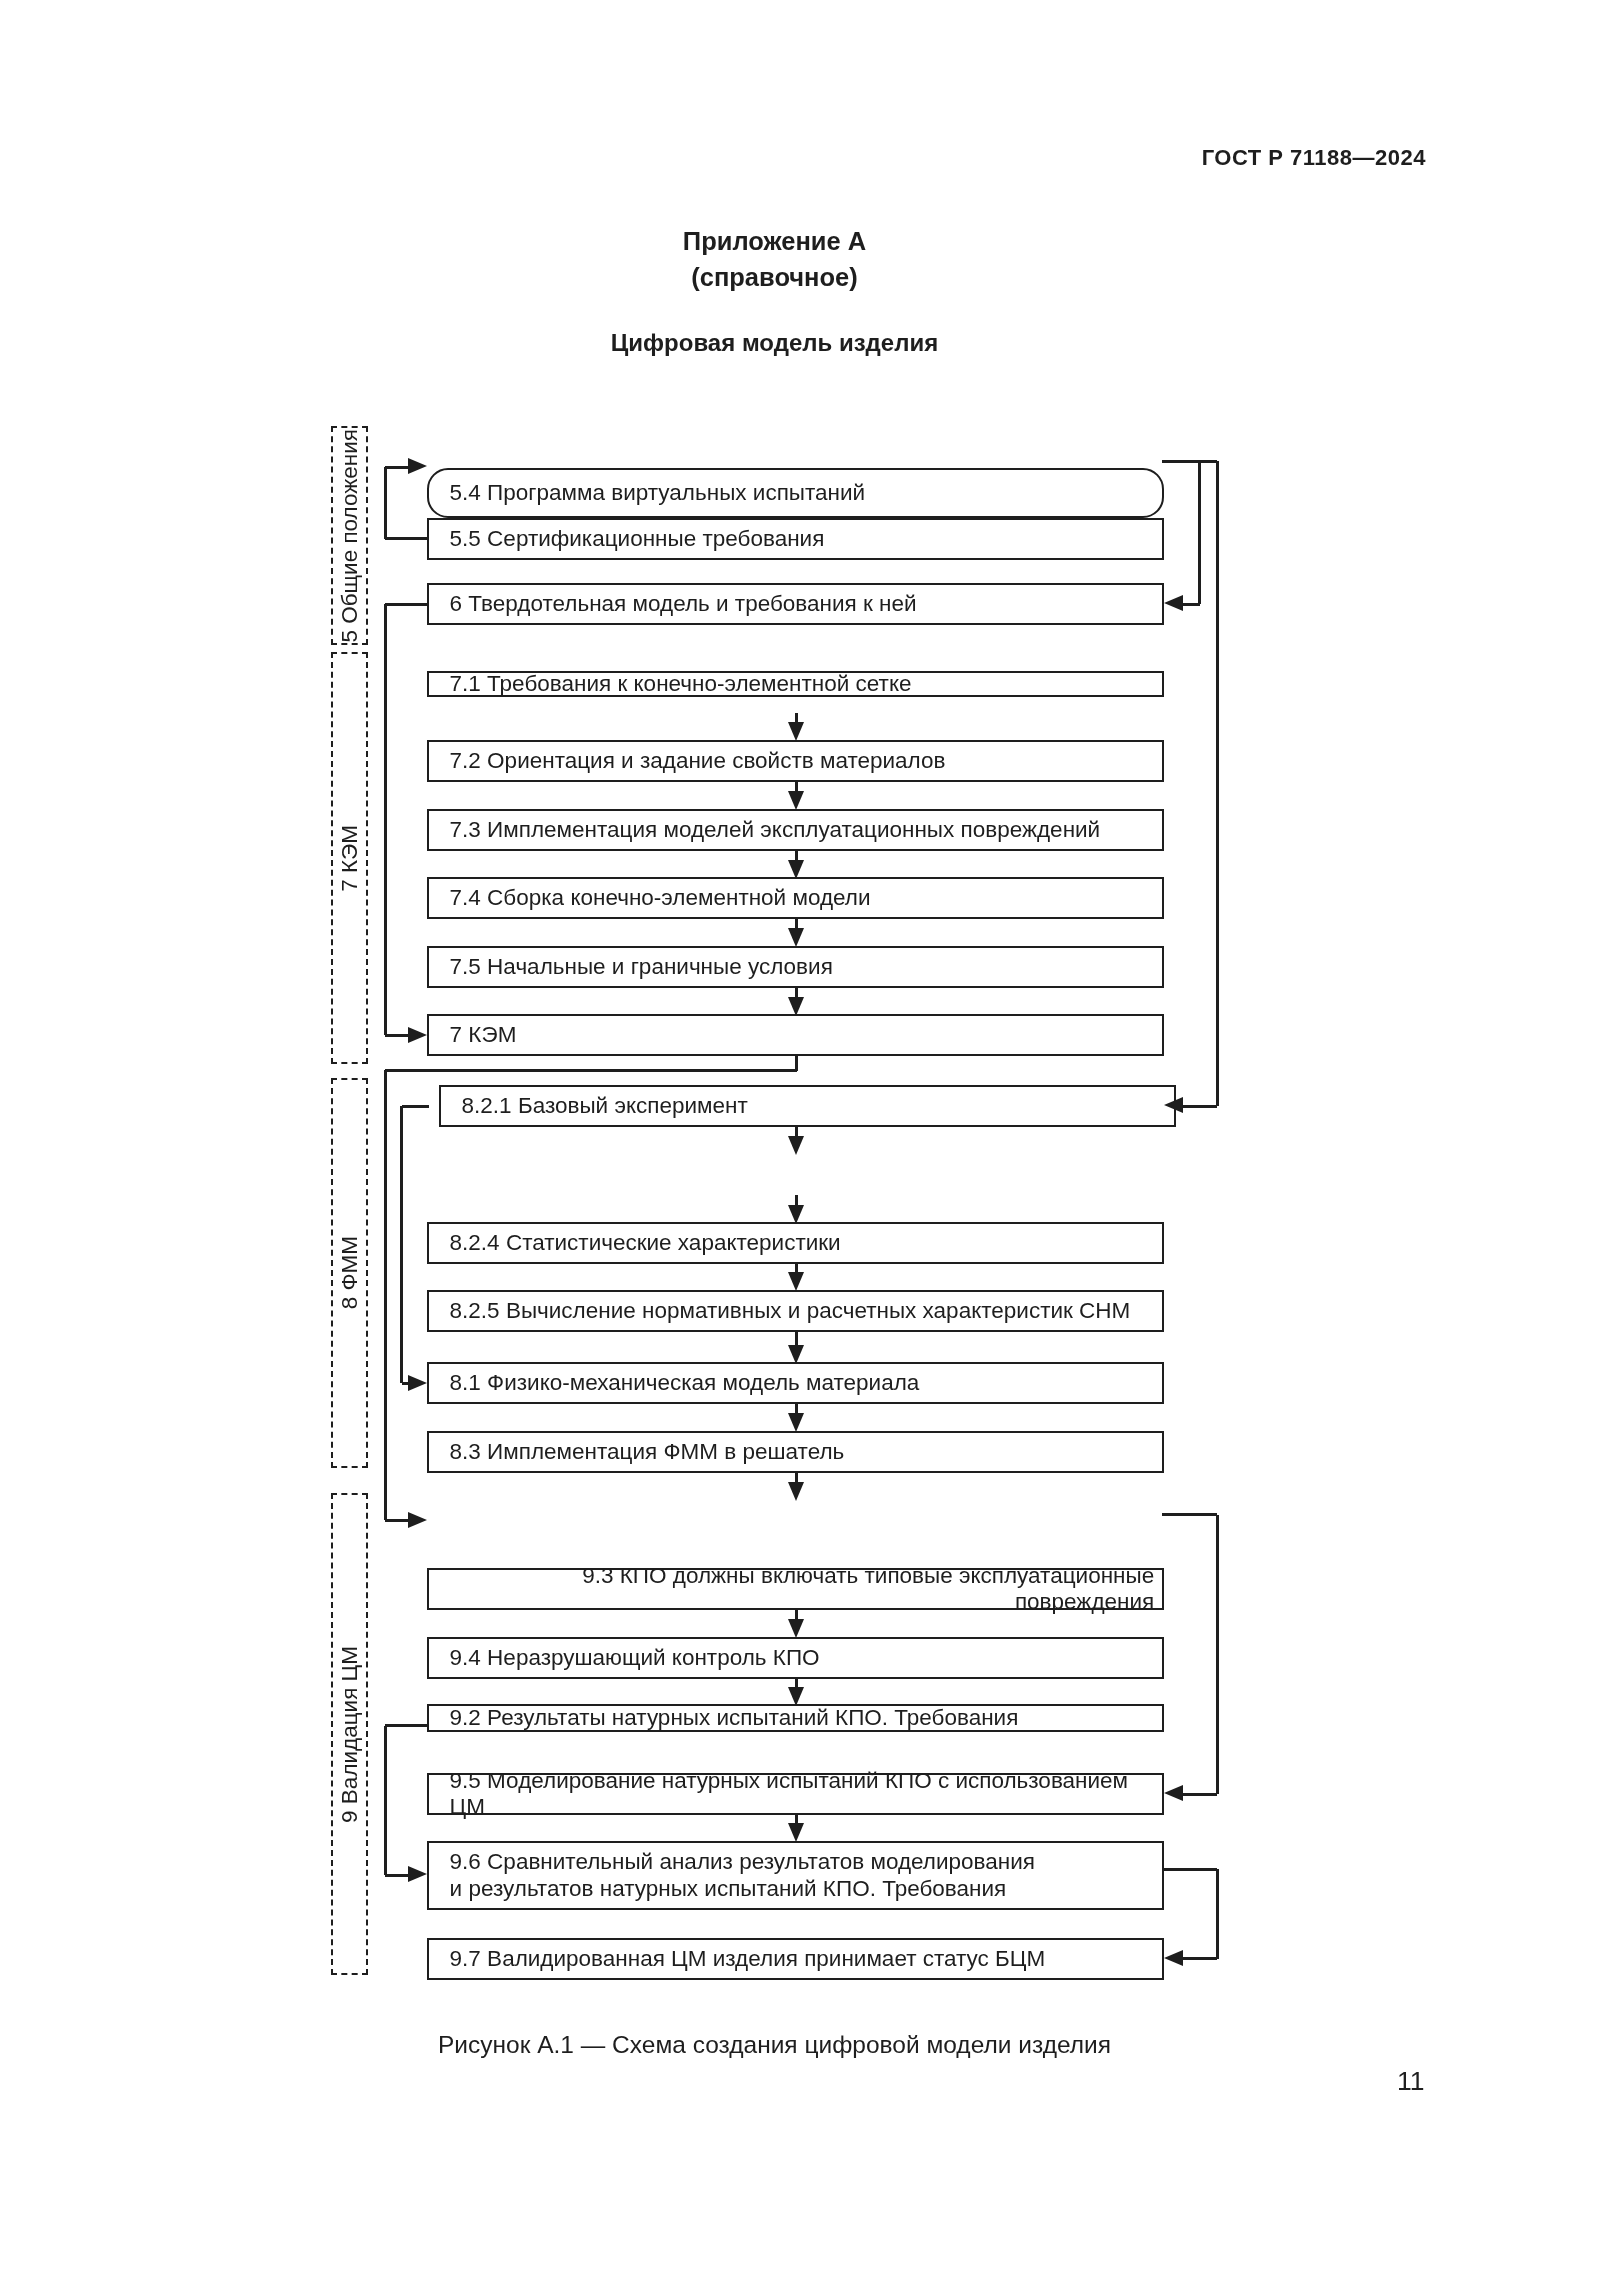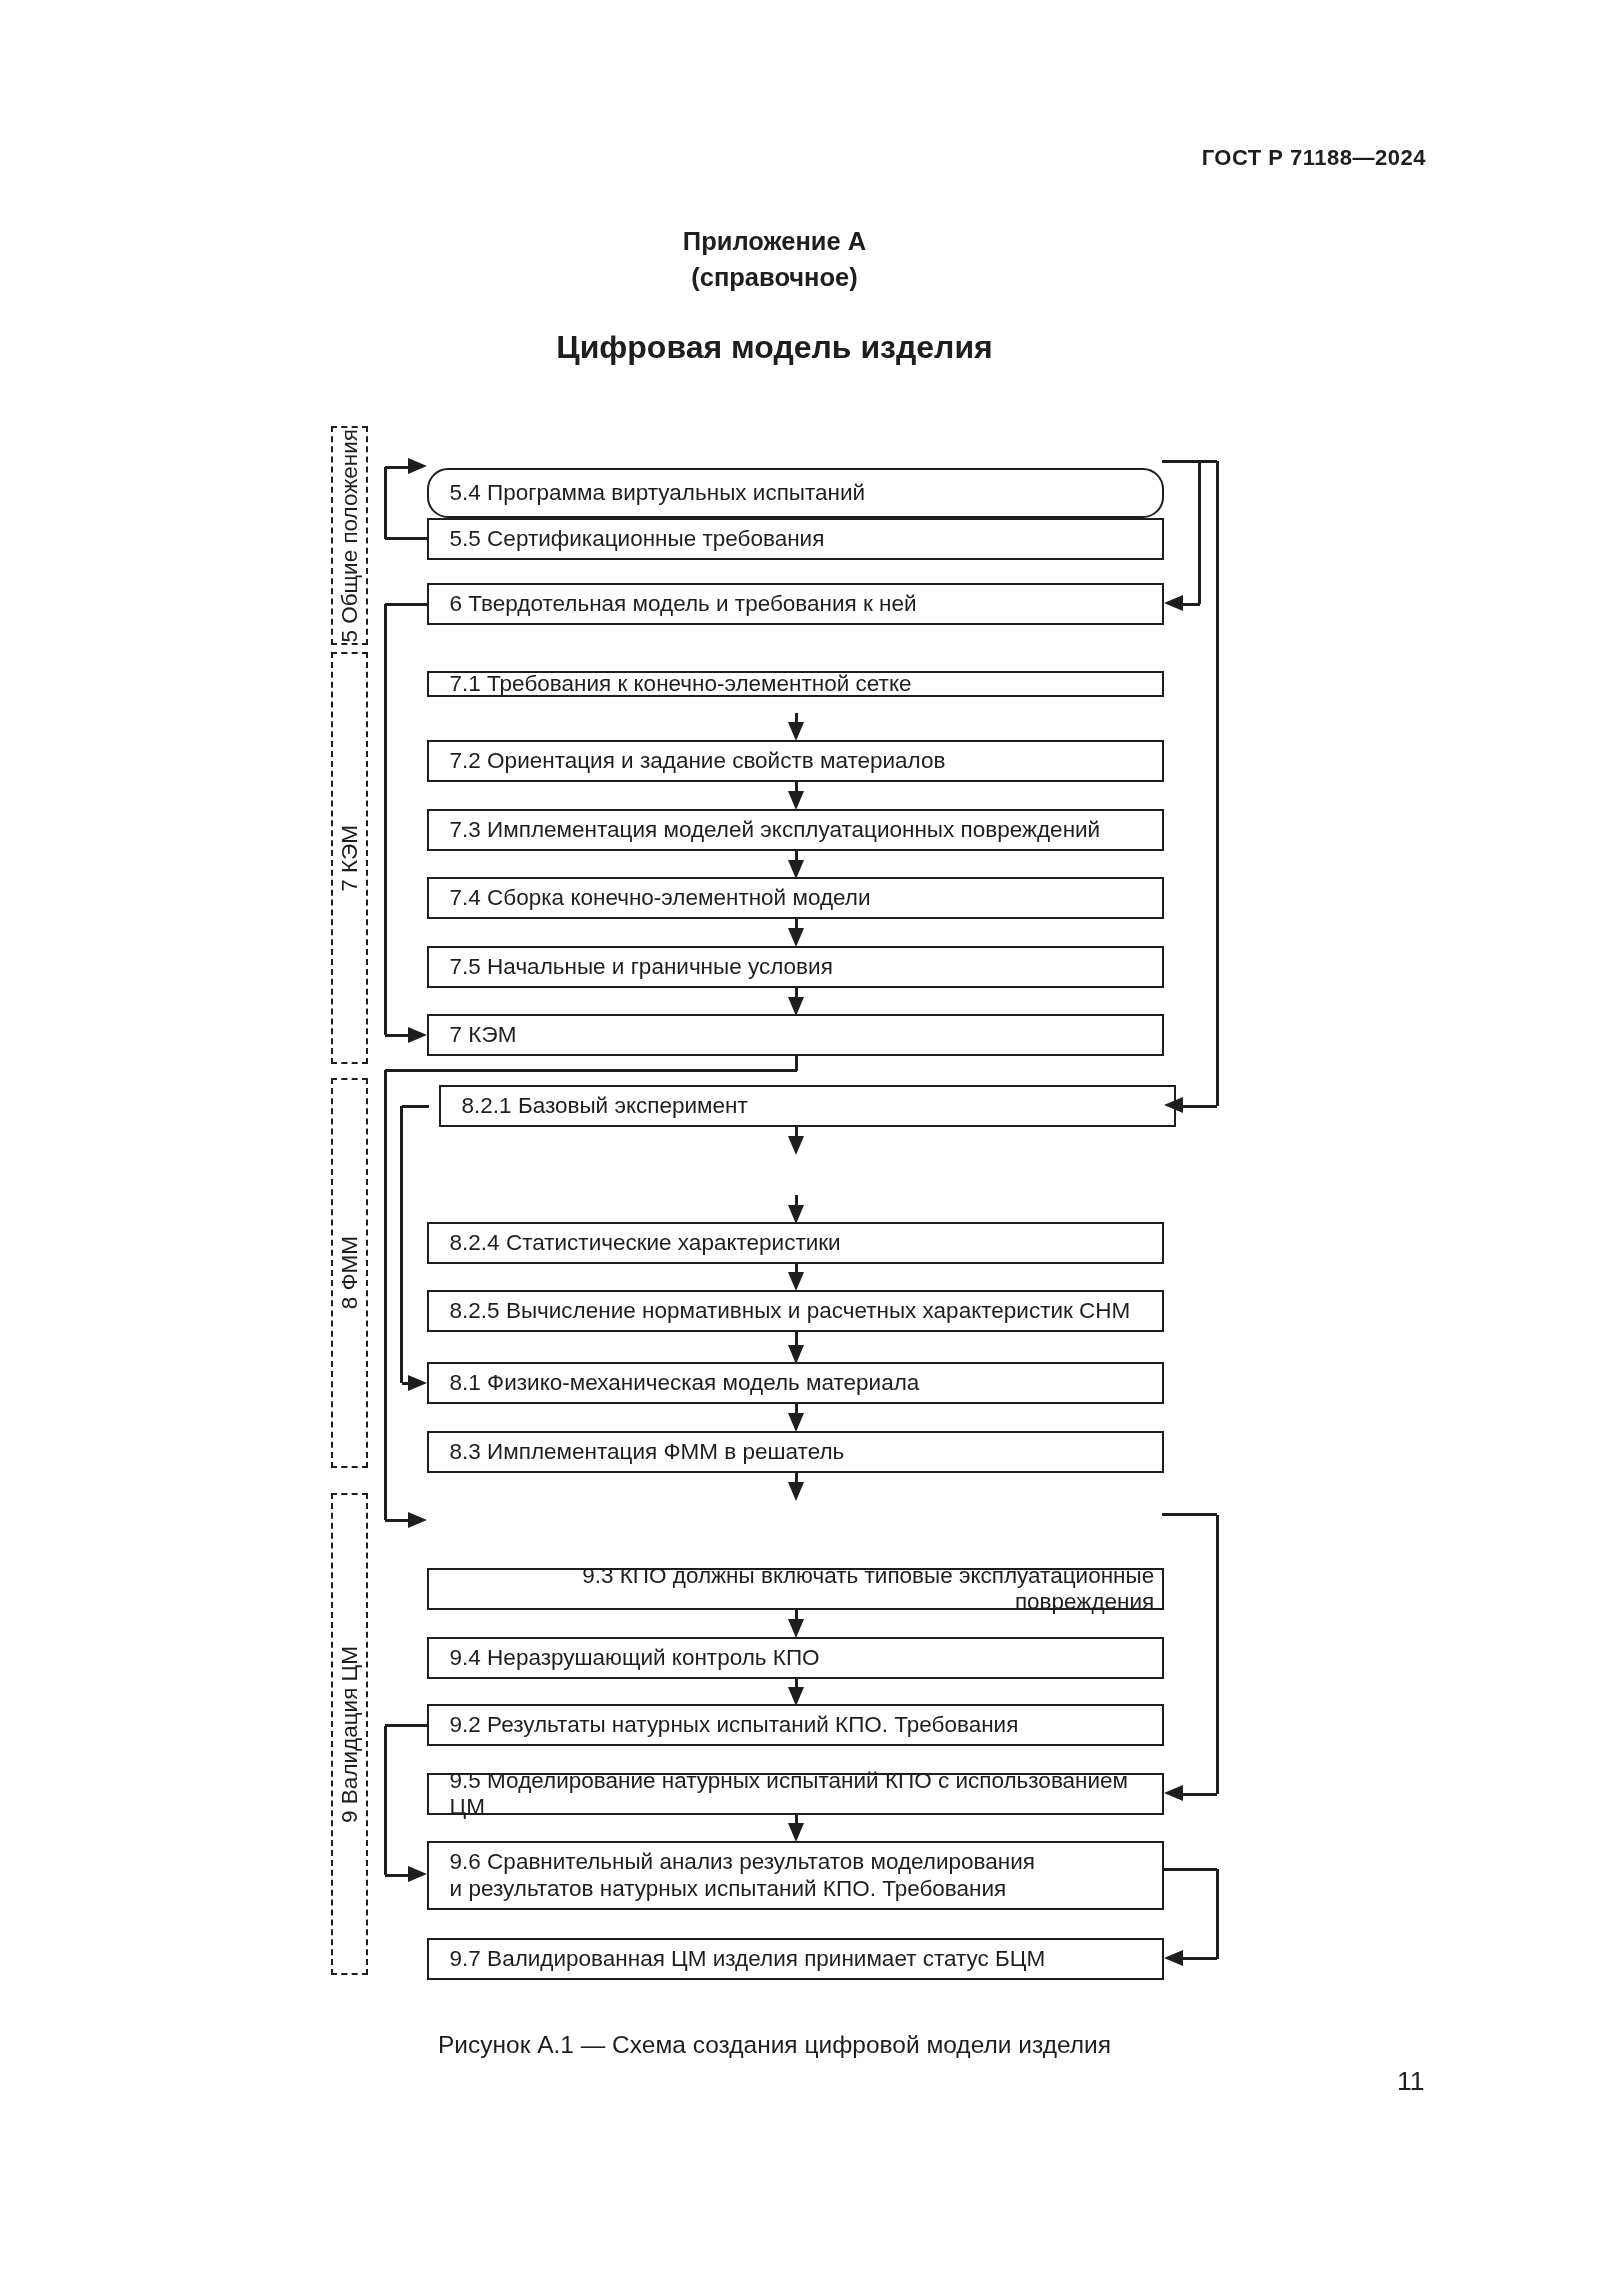--- a/index.html
+++ b/index.html
@@ -6,21 +6,21 @@
   html,body { margin:0; padding:0; background:#888; }
   #page {
     position:relative; width:1621px; height:2293px; background:var(--paper);
     margin:0 auto; font-family:"Liberation Sans", sans-serif; color:var(--ink);
     overflow:hidden;
   }
   .abs { position:absolute; }
   #std-ref { top:145px; right:195px; font-size:22px; font-weight:bold; letter-spacing:0.5px; }
   #apx-title { top:227px; left:0; width:1549px; text-align:center; font-size:25.5px; font-weight:bold; }
   #apx-sub   { top:263px; left:0; width:1549px; text-align:center; font-size:25.5px; font-weight:bold; }
-  #doc-title { top:329px; left:0; width:1549px; text-align:center; font-size:32px; font-weight:bold; }
+  #doc-title { top:329px; left:0; width:1549px; text-align:center; font-size:24px; font-weight:bold; }
   #caption   { top:2031px; left:0; width:1549px; text-align:center; font-size:24.5px; }
   #page-num  { top:2066px; left:1397px; font-size:26.5px; }
 
   .node {
     position:absolute; left:427px; width:737px; box-sizing:border-box;
     border:2.9px solid var(--ink); background:var(--paper);
     display:flex; flex-direction:column; justify-content:center;
     padding-left:20.6px; padding-right:7.8px; font-size:22.5px; line-height:26.5px;
   }
   .group {
@@ -100,21 +100,21 @@
       </div>
       <div class="node" style="top: 1431px; height: 42px;">
         <div>8.3 Имплементация ФММ в решатель</div>
       </div>
       <div class="node" style="top: 1568px; height: 42px; text-align: right;">
         <div>9.3 КПО должны включать типовые эксплуатационные повреждения</div>
       </div>
       <div class="node" style="top: 1637px; height: 42px;">
         <div>9.4 Неразрушающий контроль КПО</div>
       </div>
-      <div class="node" style="top: 1704px; height: 42px;">
+      <div class="node" style="top: 1704px; height: 28px;">
         <div>9.2 Результаты натурных испытаний КПО. Требования</div>
       </div>
       <div class="node" style="top: 1773px; height: 42px;">
         <div>9.5 Моделирование натурных испытаний КПО с использованием ЦМ</div>
       </div>
       <div class="node" style="top: 1841px; height: 69px;">
         <div>9.6 Сравнительный анализ результатов моделирования</div>
         <div>и результатов натурных испытаний КПО. Требования</div>
       </div>
       <div class="node" style="top: 1938px; height: 42px;">

